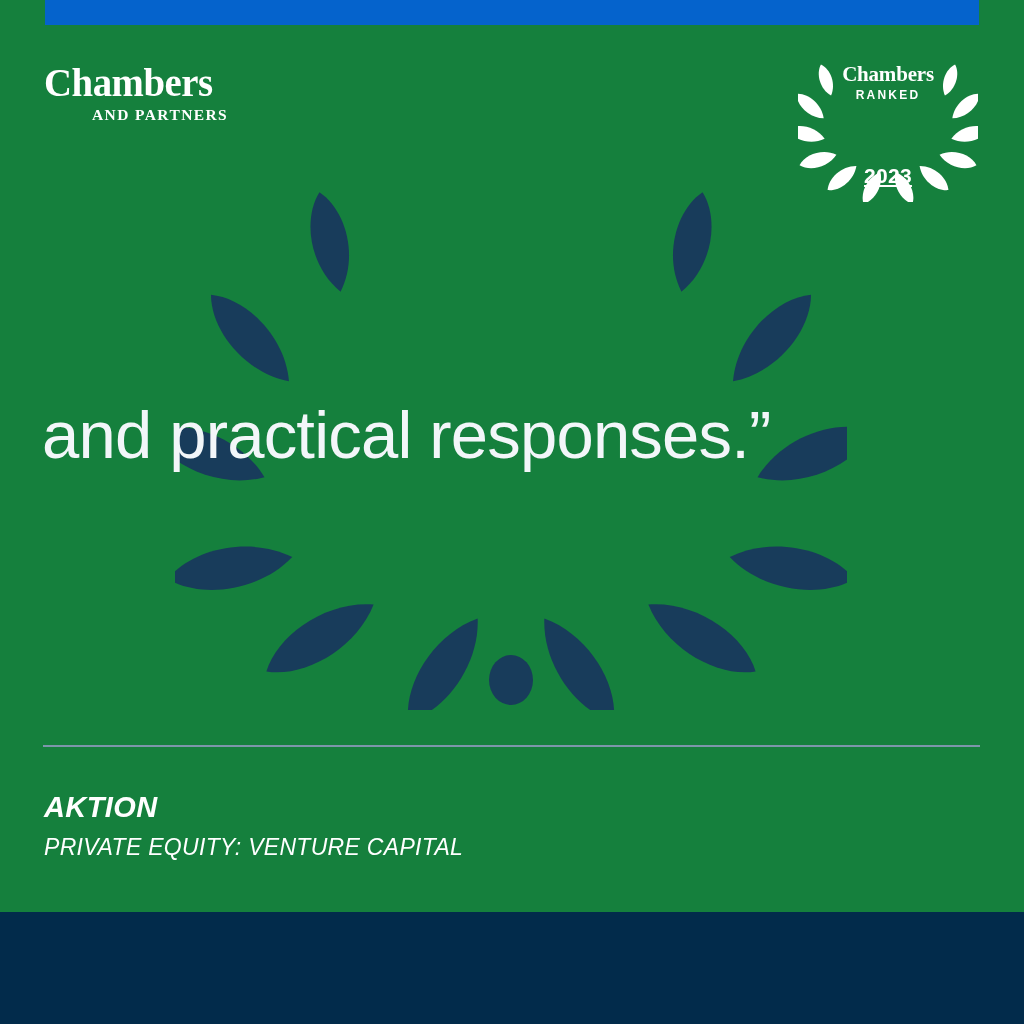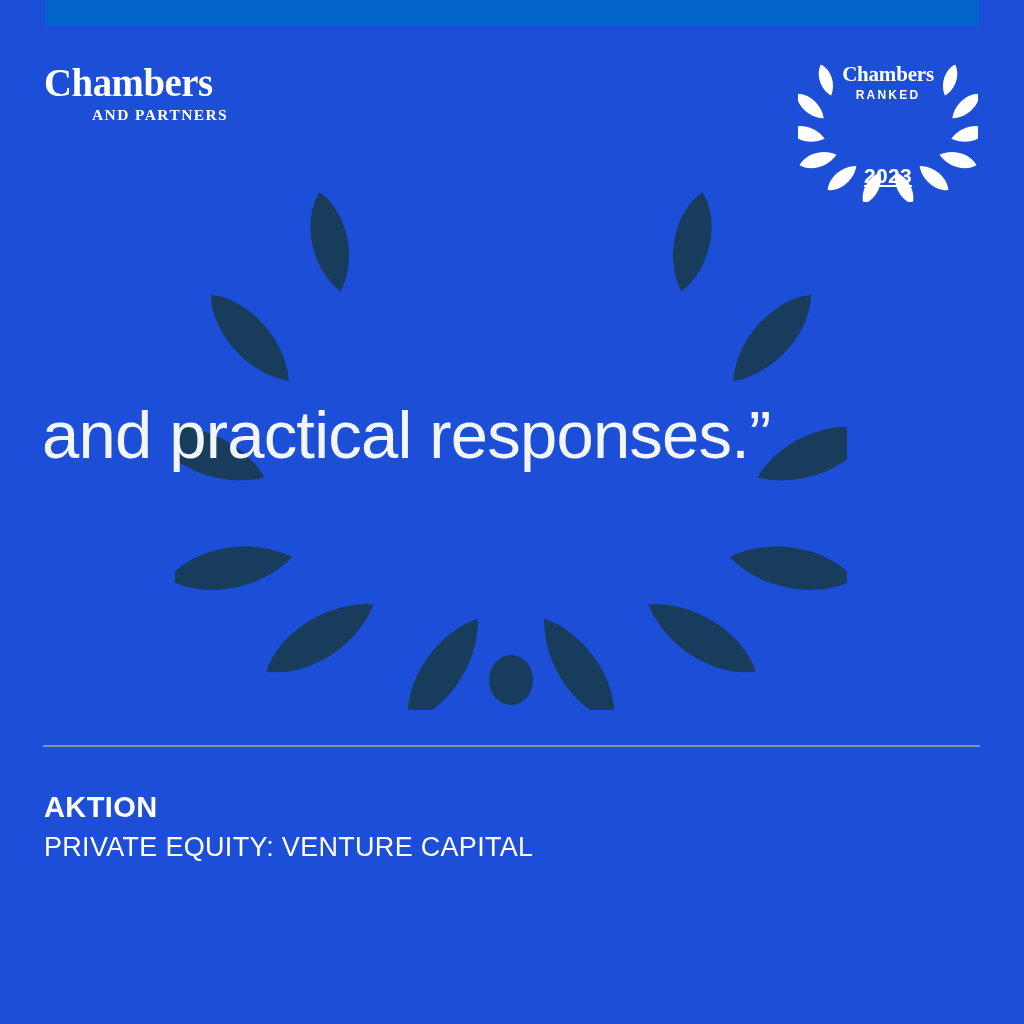--- a/index.html
+++ b/index.html
@@ -6,22 +6,22 @@
 
   html, body {
     width:1024px; height:1024px;
     background:#022b4b;
     font-family:"Liberation Sans", sans-serif;
     overflow:hidden;
   }
 
   #card {
     position:relative;
-    width:1024px; height:1024px;
-    background:#1d4ed8;
+    width:1024px; height:912px;
+    background:#15803d;
     overflow:hidden;
   }
 
   
   #top-bar {
     position:absolute;
     left:45px; top:0;
     width:934px; height:25px;
     background:#0563cc;
   }
@@ -120,30 +120,31 @@
     left:43px; top:745px;
     width:937px; height:2px;
     background:#7d96ab;
   }
 
   
   #meta {
     position:absolute;
     left:44px; top:788px;
     color:#ffffff;
+    font-style:italic;
   }
   #meta .firm {
     font-size:29px;
     font-weight:bold;
     letter-spacing:0.4px;
     line-height:38px;
   }
   #meta .practice,
   #meta .region {
-    font-size:27px;
+    font-size:23px;
     font-weight:400;
     letter-spacing:0.3px;
     line-height:43px;
   }
 </style>
 </head>
 <body>
 
 <div id="card">
 

